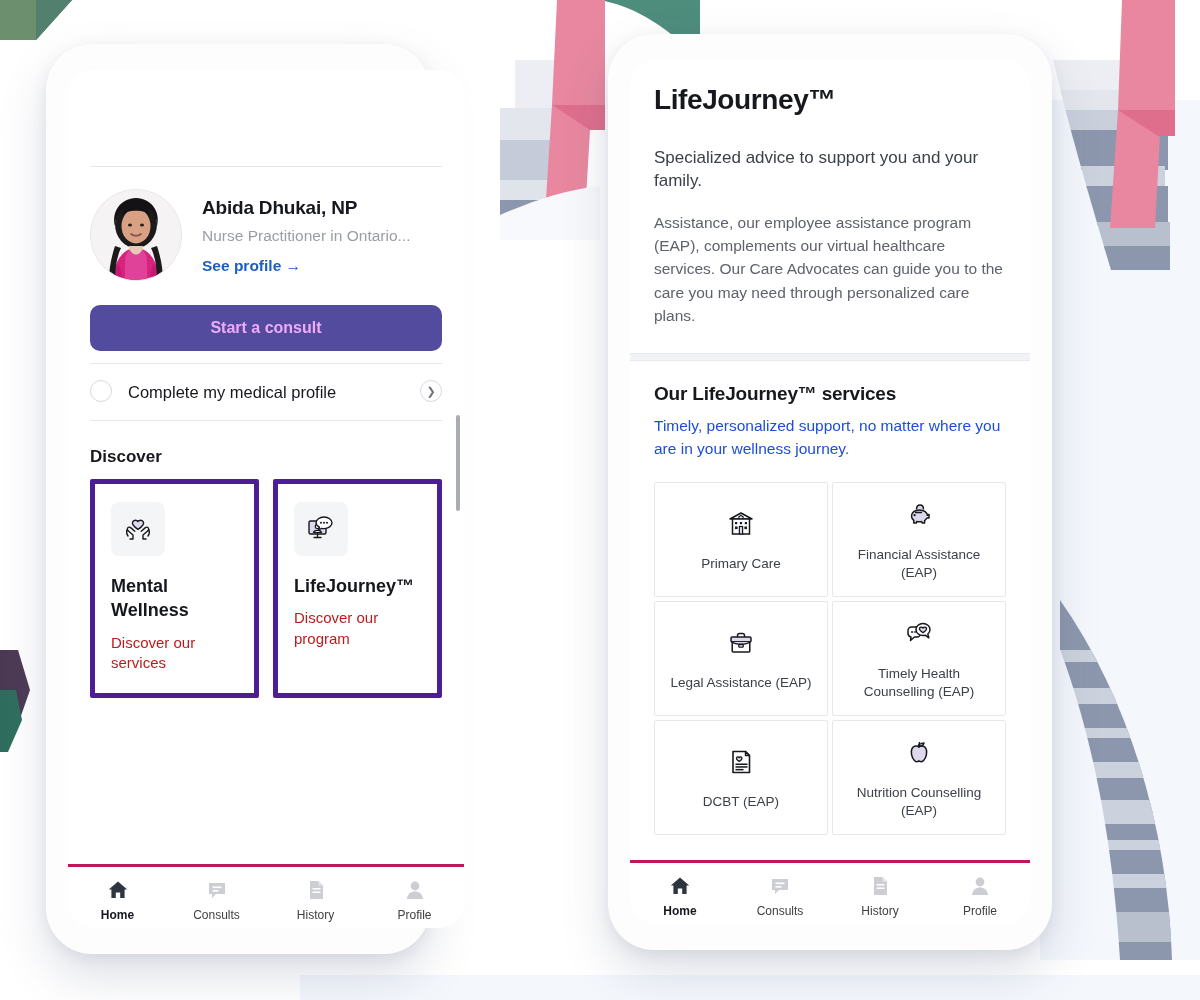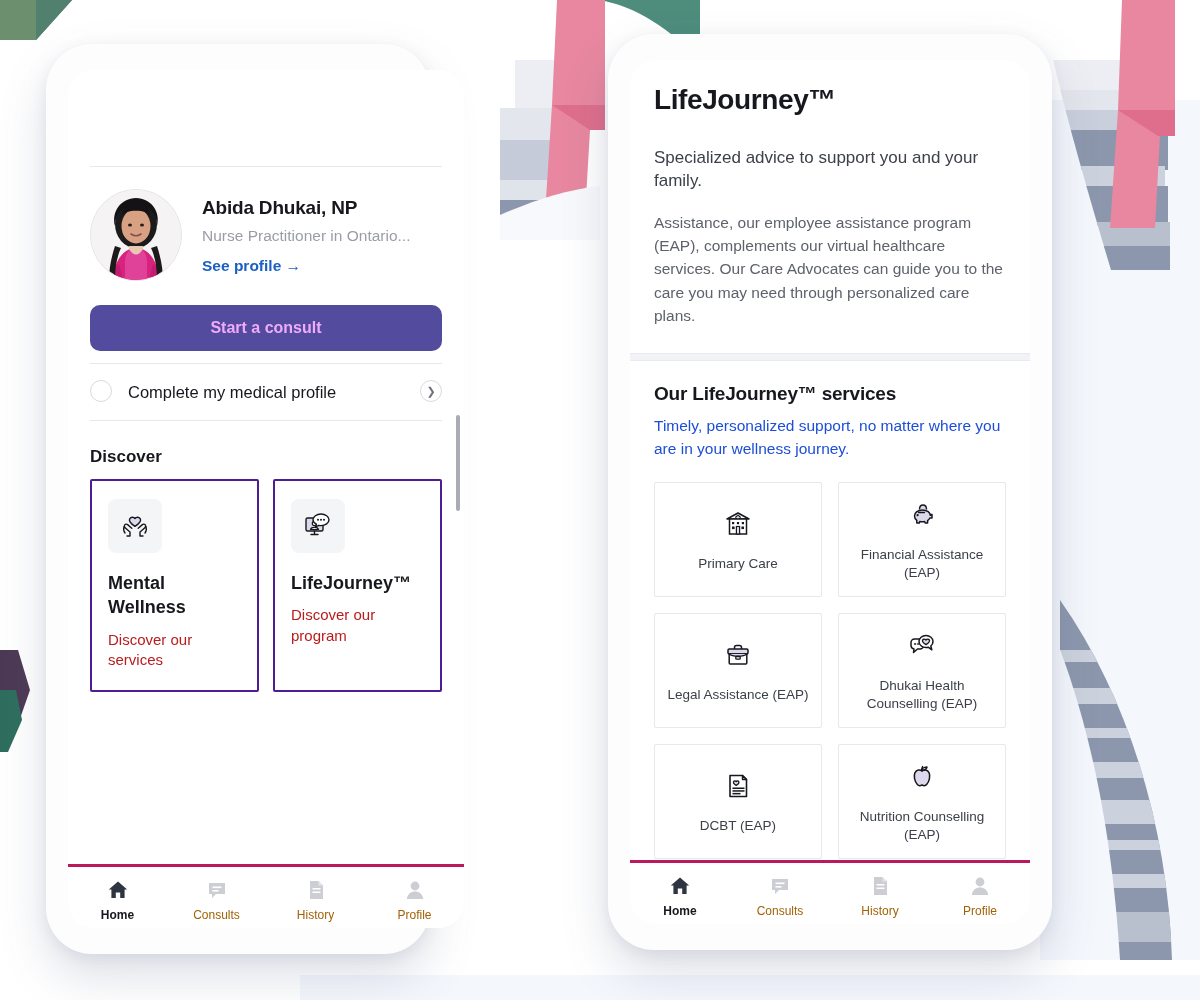--- a/index.html
+++ b/index.html
@@ -69,57 +69,57 @@
   .radio { width: 22px; height: 22px; border-radius: 50%; border: 1.6px solid #d8dade; flex: 0 0 22px; }
   .task-label { font-size: 16.5px; color: #16181d; font-weight: 500; flex: 1; }
   .chev {
     width: 22px; height: 22px; border-radius: 50%; border: 1.2px solid #d8dade;
     display: flex; align-items: center; justify-content: center;
     font-size: 11px; color: #6d7179; flex: 0 0 22px;
   }
 
   .discover-title { font-size: 17px; font-weight: bold; color: #16181d; margin-top: 26px; }
   .discover-grid { display: flex; gap: 14px; margin-top: 12px; }
-  .dcard { flex: 1; border: 2px solid #4c1d95; border-radius: 2px; padding: 18px 16px 20px; min-width: 0; }
+  .dcard { flex: 1; border: 5px solid #4c1d95; border-radius: 2px; padding: 18px 16px 20px; min-width: 0; }
   .dcard-icon {
     width: 54px; height: 54px; border-radius: 8px; background: #f4f5f7;
     display: flex; align-items: center; justify-content: center;
   }
   .dcard-title { font-size: 18px; font-weight: bold; color: #16181d; margin-top: 18px; line-height: 1.35; }
   .dcard-sub { font-size: 15px; color: #b91c1c; margin-top: 10px; line-height: 1.35; }
 
   .scrollbar {
     position: absolute; right: 4px; top: 345px; width: 4px; height: 96px;
     background: #a9acb3; border-radius: 3px;
   }
 
   
   .tabbar {
     position: absolute; left: 0; right: 0; bottom: 0; height: 64px;
     background: #fff; border-top: 3px solid #be185d;
     display: flex; align-items: flex-start; padding-top: 12px;
   }
   .tab { flex: 1; display: flex; flex-direction: column; align-items: center; gap: 7px; cursor: pointer; }
-  .tab-label { font-size: 12px; color: #a16207; }
+  .tab-label { font-size: 12px; color: #404040; }
   .tab.active .tab-label { color: #16181d; font-weight: bold; }
   .tab svg { display: block; }
 
   
   #screen-right .content { bottom: 64px; }
   .rj-block { background: #fff; padding: 24px 24px 26px; }
   .rj-title { font-size: 28px; font-weight: bold; color: #16181d; letter-spacing: -.4px; }
   .rj-sub { font-size: 17px; font-weight: normal; color: #3c4049; margin-top: 31px; line-height: 1.35; }
   .rj-body { font-size: 15.5px; color: #5e626b; margin-top: 18px; line-height: 1.5; }
   .rj-gap { height: 8px; background: #f2f3f6; border-top: 1px solid #e9eaee; border-bottom: 1px solid #e9eaee; }
 
   .rj-block2 { padding: 22px 24px 0; }
   .rj-h2 { font-size: 19px; font-weight: bold; color: #16181d; letter-spacing: -.2px; }
   .rj-h2-sub { font-size: 15.5px; color: #1d4ed8; margin-top: 10px; line-height: 1.45; }
 
-  .svc-grid { display: grid; grid-template-columns: 1fr 1fr; gap: 16px; margin-top: 22px; }
+  .svc-grid { display: grid; grid-template-columns: 1fr 1fr; gap: 4px; margin-top: 22px; }
   .svc {
     border: 1px solid #e7e8ec; border-radius: 2px; height: 115px;
     display: flex; flex-direction: column; align-items: center; justify-content: center;
     gap: 14px; padding: 8px; cursor: pointer; background: #fff;
   }
   .svc-label { font-size: 13.5px; color: #3c4049; text-align: center; line-height: 1.3; }
   .svc svg { display: block; }
 </style>
 </head>
 <body>
@@ -390,21 +390,21 @@
 
               <div class="svc">
                 <span>
                   <svg width="34" height="34" viewBox="0 0 34 34">
                     <path d="M6 13.5 C6 11.6 7.6 10 9.5 10 L15 10 C16.9 10 18.5 11.6 18.5 13.5 L18.5 16.5 C18.5 18.4 16.9 20 15 20 L12.5 20 L8.5 23.5 L9 20 C7.3 19.7 6 18.2 6 16.5 Z" fill="#fff" stroke="#16181d" stroke-width="1.5" stroke-linejoin="round"></path>
                     <path d="M9.5 15 L13.5 15" stroke="#16181d" stroke-width="1.3" stroke-linecap="round" stroke-dasharray="1.2 2"></path>
                     <path d="M28 12.5 C28 9.1 24.9 6.5 21 6.5 C17.1 6.5 14 9.1 14 12.5 C14 15.9 17.1 18.5 21 18.5 C21.8 18.5 22.5 18.4 23.2 18.2 L26.8 20.8 L25.8 17 C27.2 15.9 28 14.3 28 12.5 Z" fill="#fff" stroke="#16181d" stroke-width="1.5" stroke-linejoin="round"></path>
                     <path d="M21 15.6 C17.8 13.6 17 12.4 17.6 11.1 C18.2 9.9 20 9.8 21 11 C22 9.8 23.8 9.9 24.4 11.1 C25 12.4 24.2 13.6 21 15.6 Z" fill="#ddd8ec" stroke="#16181d" stroke-width="1.4" stroke-linejoin="round"></path>
                   </svg>
                 </span>
-                <span class="svc-label">Dhukai Health Counselling (EAP)</span>
+                <span class="svc-label">Timely Health Counselling (EAP)</span>
               </div>
 
               <div class="svc">
                 <span>
                   <svg width="34" height="34" viewBox="0 0 34 34">
                     <path d="M9 6.5 H21.5 L25.5 10.5 V27.5 H9 Z" fill="#fff" stroke="#16181d" stroke-width="1.6" stroke-linejoin="round"></path>
                     <path d="M21.5 6.5 L25.5 10.5 H21.5 Z" fill="#e9eaee" stroke="#16181d" stroke-width="1.4" stroke-linejoin="round"></path>
                     <path d="M15.2 16.4 C12.6 14.7 12.1 13.7 12.6 12.7 C13.1 11.7 14.6 11.6 15.2 12.6 C15.8 11.6 17.3 11.7 17.8 12.7 C18.3 13.7 17.8 14.7 15.2 16.4 Z" fill="#ddd8ec" stroke="#16181d" stroke-width="1.3" stroke-linejoin="round"></path>
                     <rect x="11.5" y="18.5" width="12" height="1.5" fill="#16181d"></rect>
                     <rect x="11.5" y="21.2" width="12" height="1.5" fill="#16181d"></rect>

